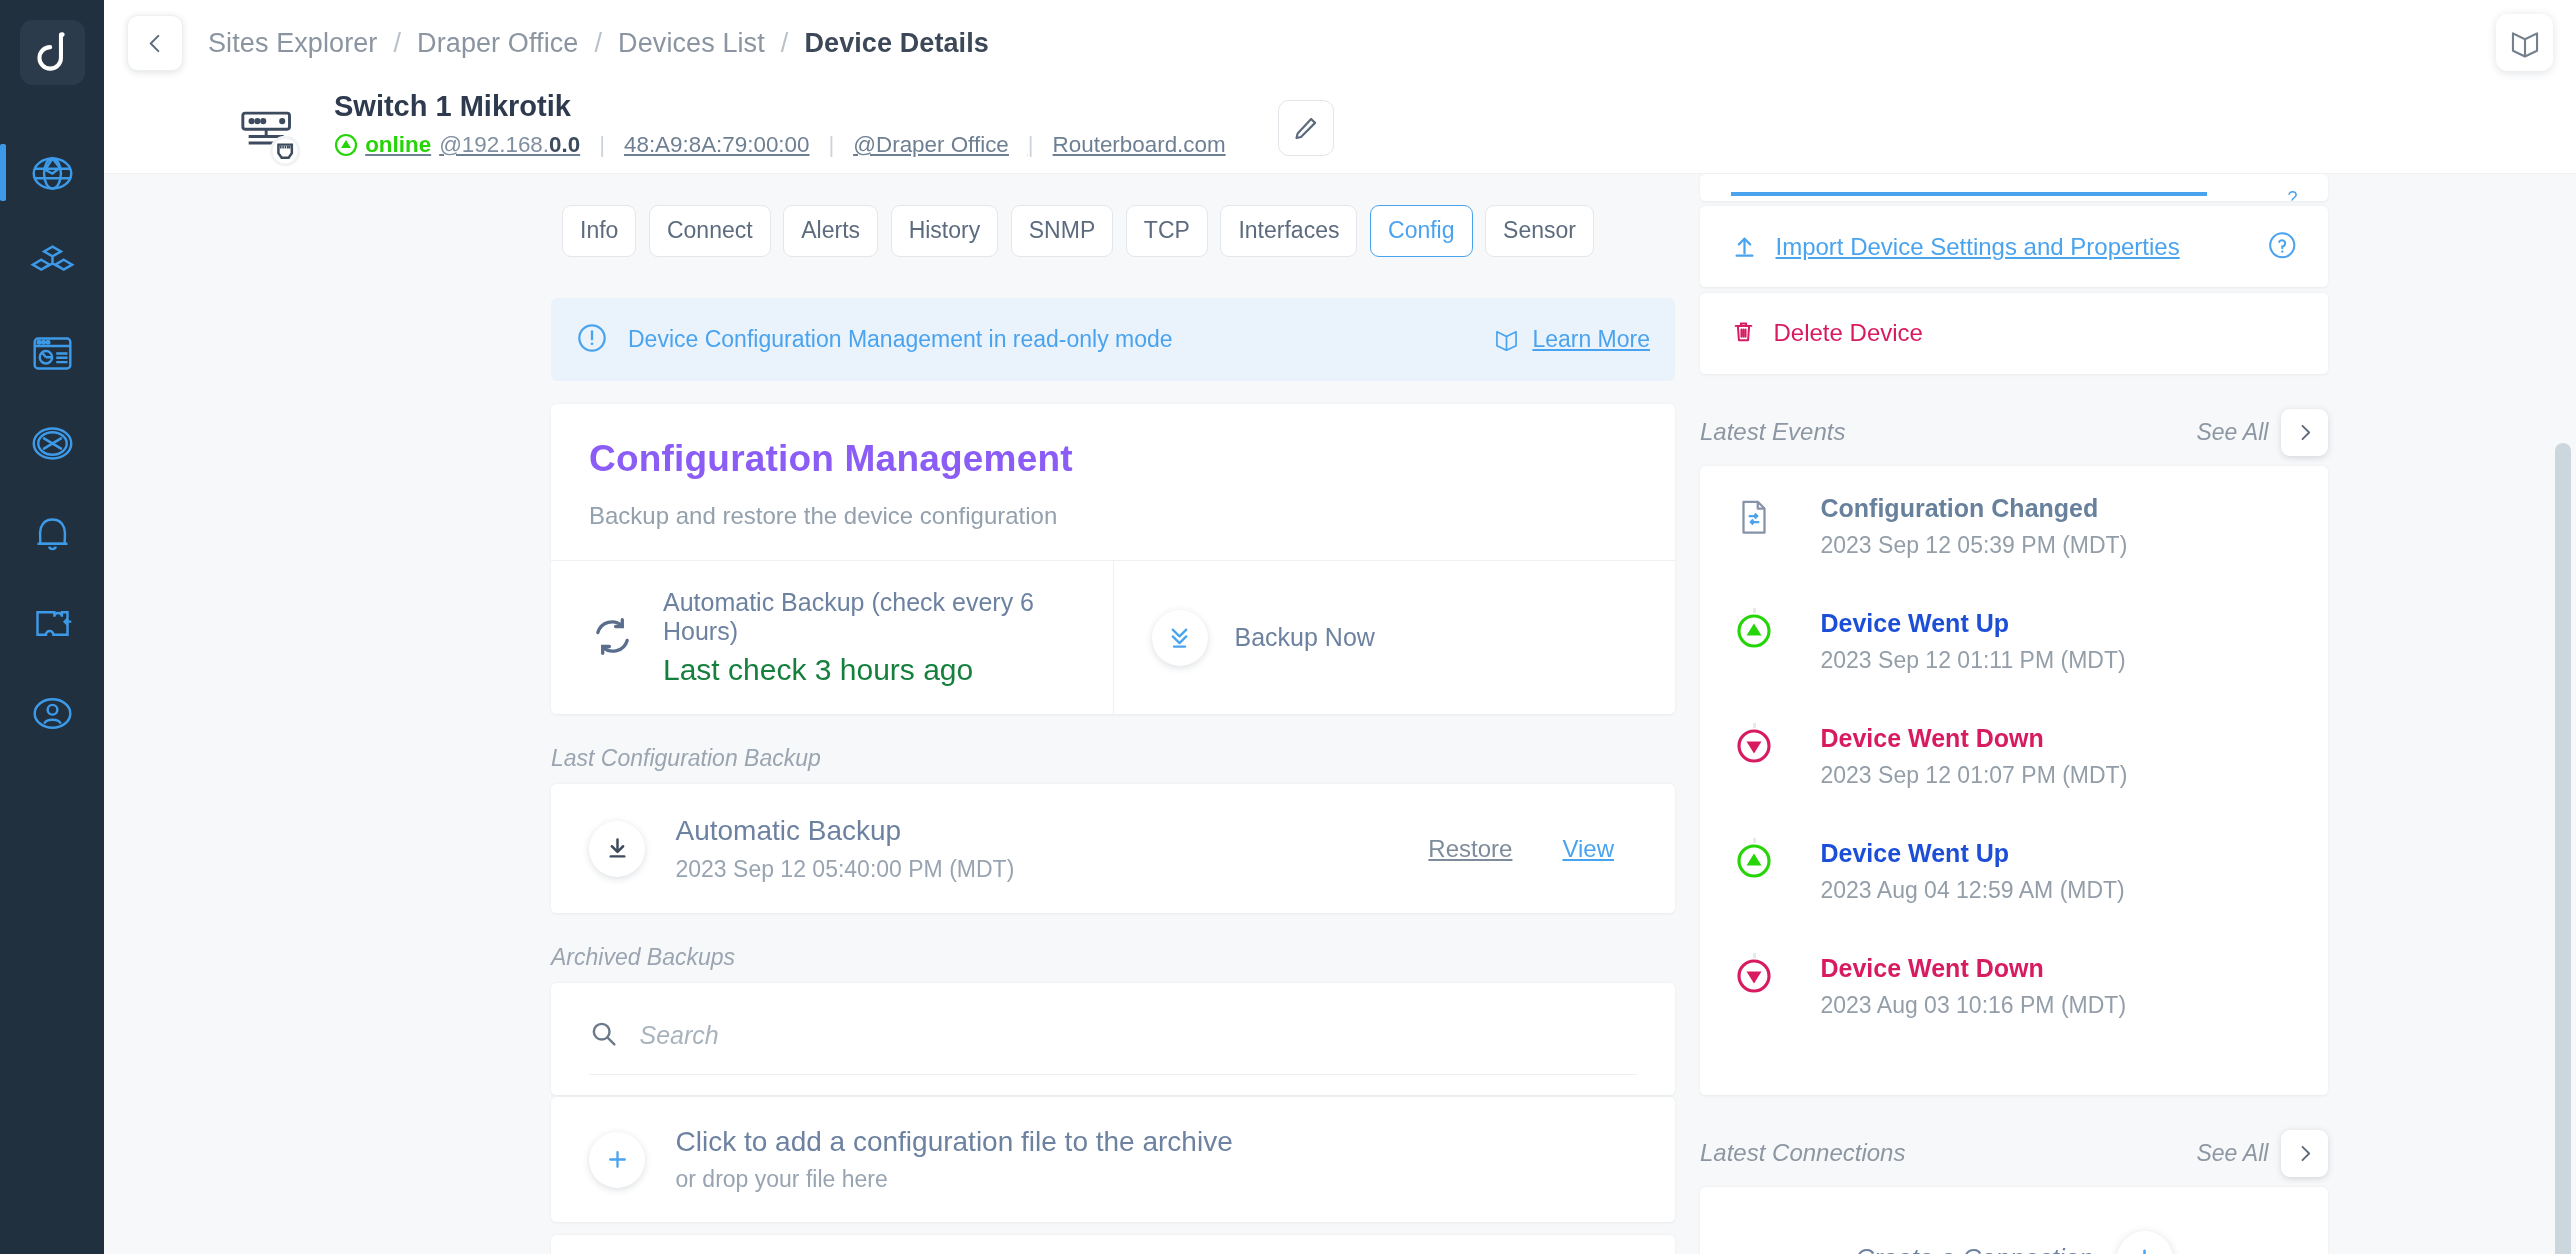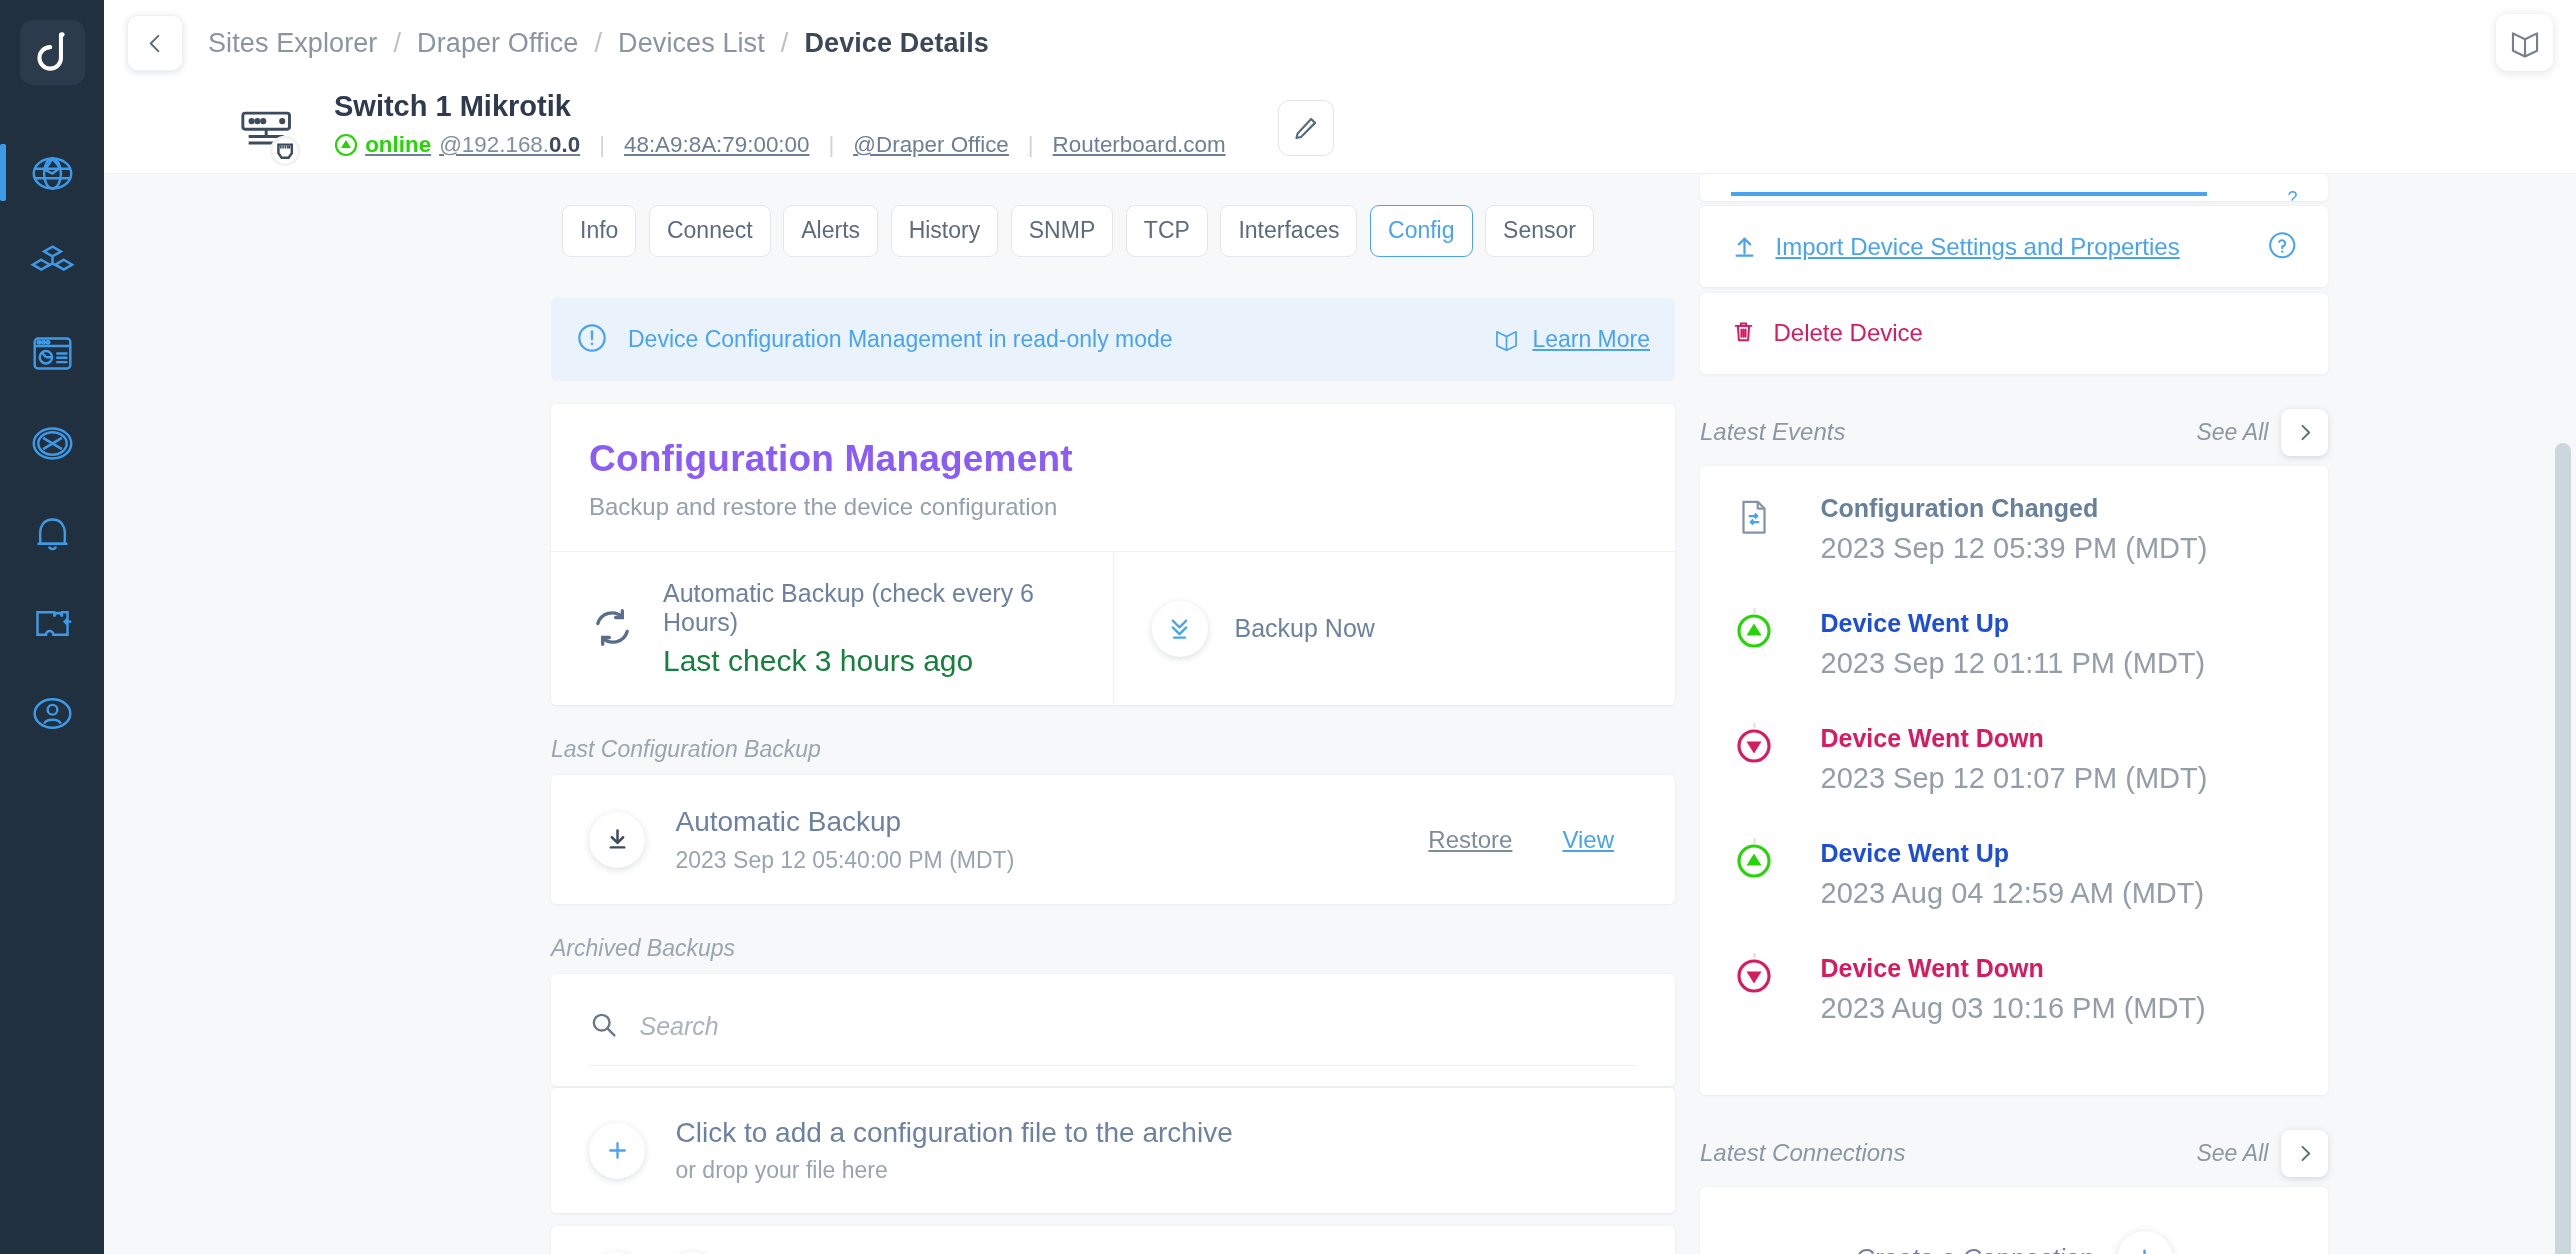--- a/index.html
+++ b/index.html
@@ -123,21 +123,21 @@
   }
   .notice .txt { font-size: 23px; color: #4aa3ee; margin-left: 20px; flex: 1; }
   .notice .learn { font-size: 23px; color: #4aa3ee; text-decoration: underline; cursor: pointer; }
   .notice .learn-wrap { display: flex; align-items: flex-start; gap: 12.6px; }
 
   
   .card { background: #fff; border-radius: 5.4px; box-shadow: 0 0.9px 2.7px rgba(40,55,75,0.07); }
   .cfg-card { margin: 23px 0 0 447px; width: 1124px; }
   .cfg-head { padding: 34px 38px 30.5px 38px; }
   .cfg-title { font-size: 37px; font-weight: bold; color: #8b5cf6; letter-spacing:0.2px; }
-  .cfg-sub { font-size: 24px; color: #93a0ad; margin-top: 13px; }
+  .cfg-sub { font-size: 24px; color: #93a0ad; margin-top: 22px; }
   .cfg-actions { display: flex; border-top: 0.9px solid #eef0f2; }
   .cfg-act {
     flex: 1; display: flex; align-items: center; padding: 27px 0 27px 38px;
     cursor: pointer; min-height: 97px;
   }
   .cfg-act + .cfg-act { border-left: 0.9px solid #eef0f2; }
   .cfg-act .labels { margin-left: 27px; }
   .cfg-act .l1 { font-size: 25px; color: #6d82a0; }
   .cfg-act .l2 { font-size: 30px; color: #15803d; margin-top: 7.2px; }
   .circ-btn {
@@ -208,21 +208,21 @@
 
   .events-card { width: 628px; background:#fff; border-radius:5.4px; box-shadow:0 0.9px 2.7px rgba(40,55,75,0.07); padding: 27px 0 27px 0; margin-top: 5.4px; }
   .ev { display:flex; padding: 0 30.5px; position: relative; min-height: 115px; }
   .ev .icowrap { width: 47px; flex:none; display:flex; justify-content:center; position:relative; }
   .ev .ico { margin-top: 5.4px; position: relative; z-index: 2; background:#fff; }
   .ev .line { position:absolute; left: 22.4px; top: 0; bottom: -9px; width: 2.7px; background:#e6e9ec; z-index:1; }
   .ev:first-child .line { top: 29px; }
   .ev:last-child .line { display: none; }
   .ev .txt { margin-left: 43px; }
   .ev .ttl { font-size: 25px; font-weight: bold; line-height: 1.2; }
-  .ev .ts { font-size: 29px; color:#939ea9; margin-top: 9px; }
+  .ev .ts { font-size: 23px; color:#939ea9; margin-top: 9px; }
   .ev .ttl.cfg { color:#67809c; }
   .ev .ttl.up { color:#1d4ed8; }
   .ev .ttl.down { color:#d81b60; }
 
   .conn-card {
     width:628px; background:#fff; border-radius:5.4px; box-shadow:0 0.9px 2.7px rgba(40,55,75,0.07);
     margin-top: 5.4px; height: 144px; display:flex; align-items:center; justify-content:center; gap: 23px;
   }
   .conn-card .ct { font-size: 26px; color:#6d82a0; font-style: italic; }
   .conn-card .plus {

